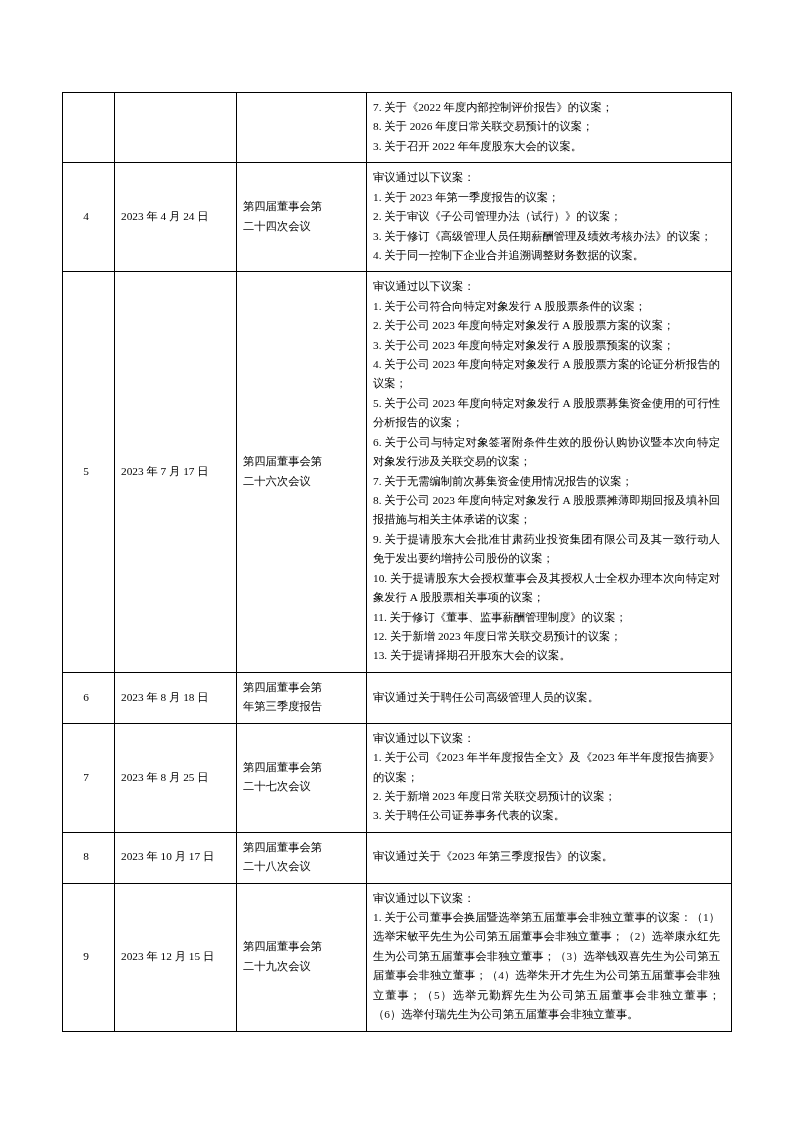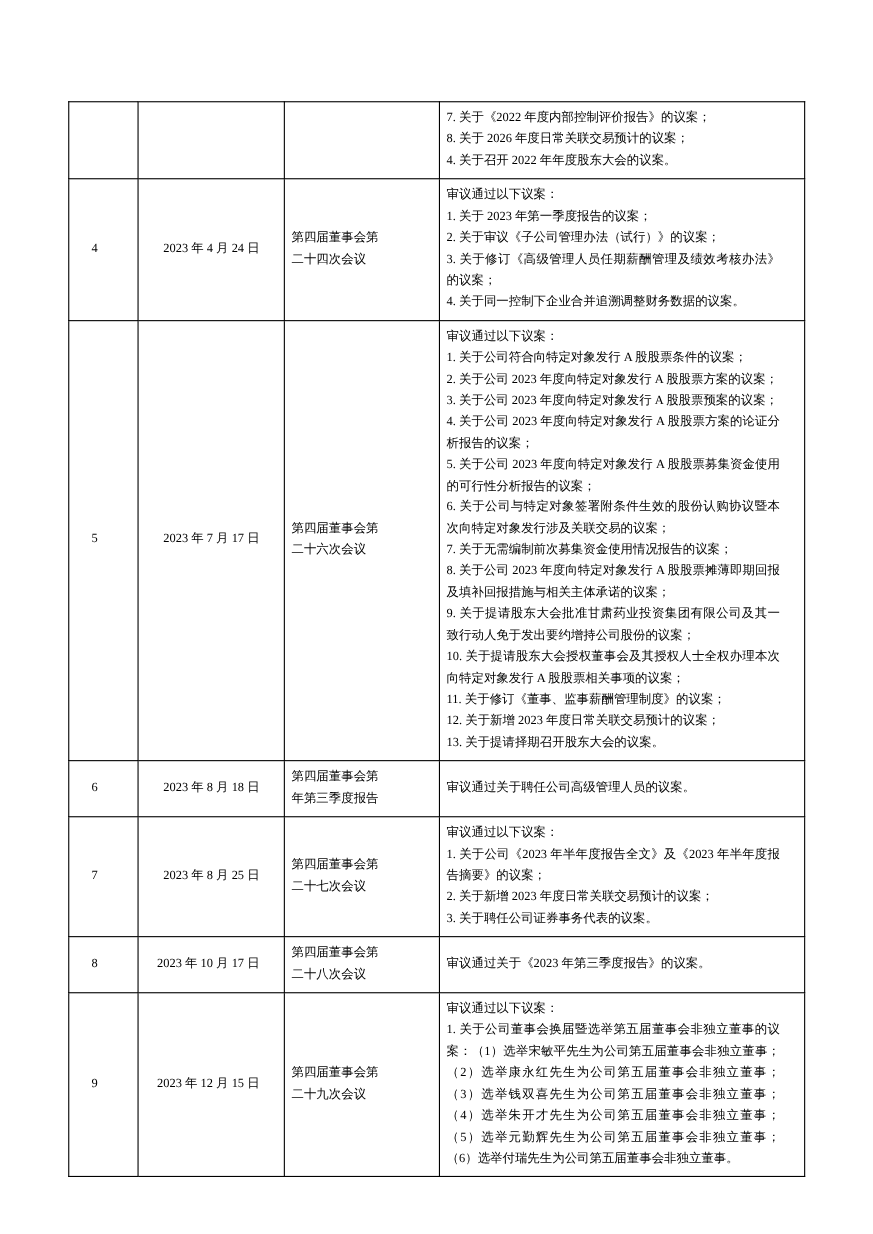--- a/index.html
+++ b/index.html
@@ -24,32 +24,32 @@
     padding: 92px 62px 0 62px;
   }
   table.doc-table {
     border-collapse: collapse;
     width: 670px;
     table-layout: fixed;
   }
   table.doc-table td {
     border: 1px solid #000000;
     vertical-align: middle;
-    padding: 5px 22px 6px 6px;
+    padding: 5px 11px 6px 6px;
     font-size: 11.3px;
     line-height: 1.72;
   }
   td.col-num {
     width: 34px;
     text-align: center;
     vertical-align: middle;
   }
   td.col-date {
     width: 104px;
-    text-align: right;
+    text-align: left;
     vertical-align: middle;
   }
   td.col-meeting {
     width: 112px;
     text-align: left;
     vertical-align: middle;
     padding-left: 8px;
   }
   td.col-content {
     vertical-align: top;
@@ -78,21 +78,21 @@
   <table class="doc-table">
     <tbody>
 
       <tr>
         <td class="col-num"></td>
         <td class="col-date"></td>
         <td class="col-meeting"></td>
         <td class="col-content">
           <p class="line">7. 关于《2022 年度内部控制评价报告》的议案；</p>
           <p class="line">8. 关于 2026 年度日常关联交易预计的议案；</p>
-          <p class="line">4. 关于召开 2022 年年度股东大会的议案。</p>
+          <p class="line">3. 关于召开 2022 年年度股东大会的议案。</p>
         </td>
       </tr>
 
       <tr>
         <td class="col-num">4</td>
         <td class="col-date">2023 年 4 月 24 日</td>
         <td class="col-meeting">
           <p class="meeting-line">第四届董事会第</p>
           <p class="meeting-line">二十四次会议</p>
         </td>

